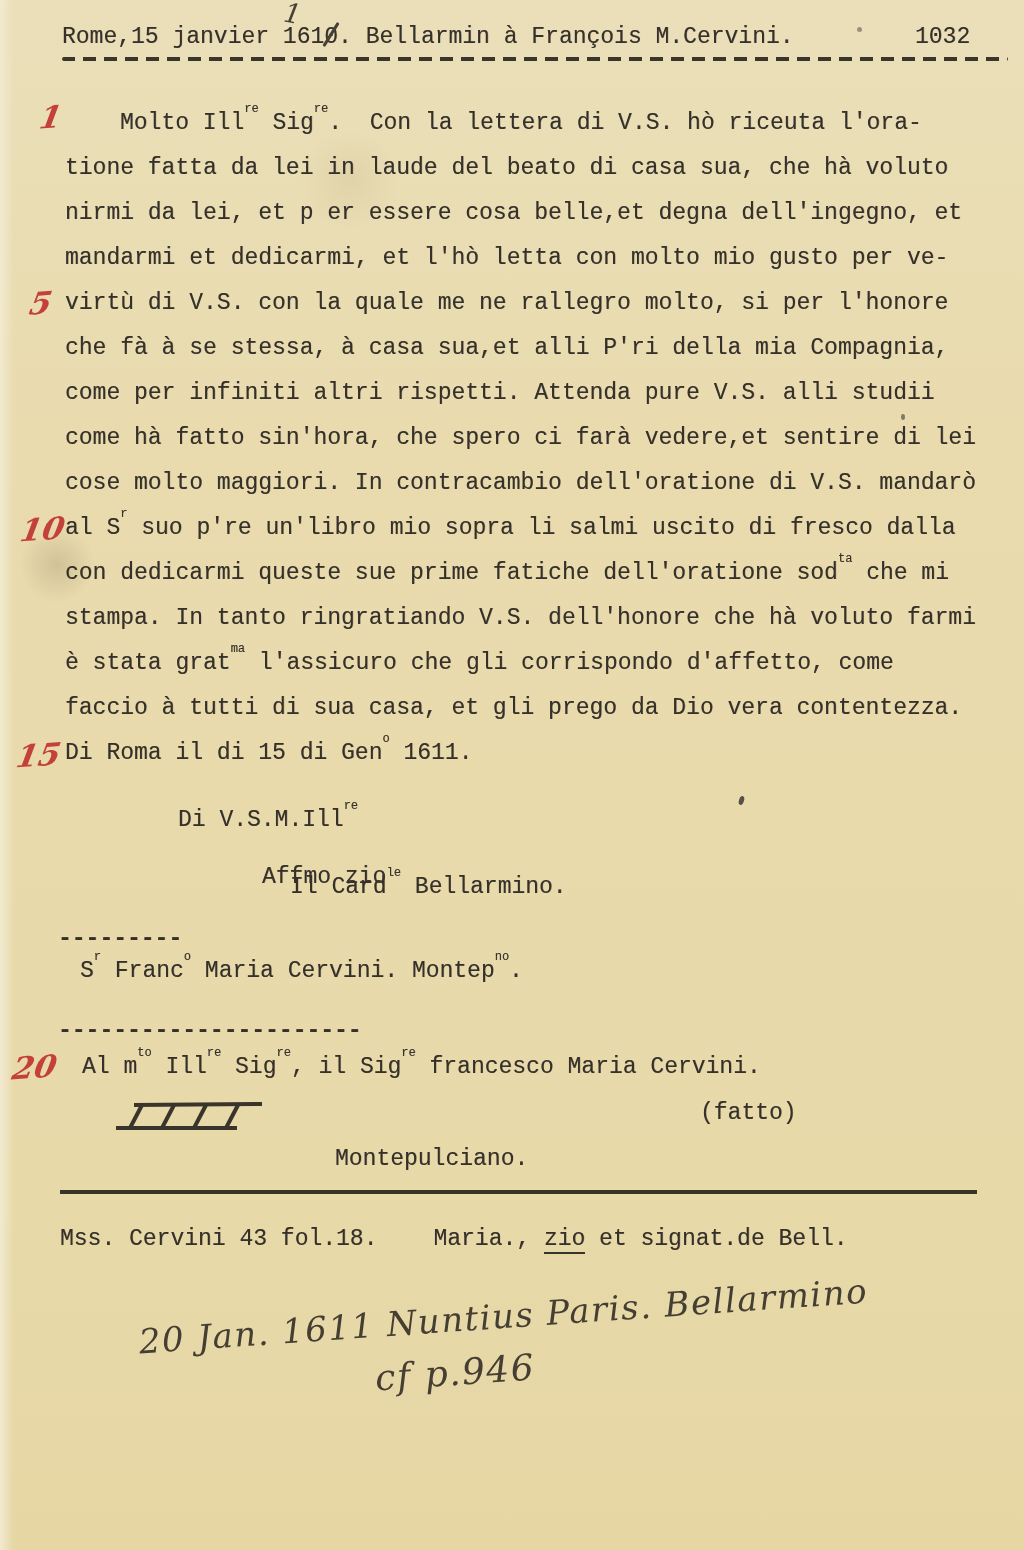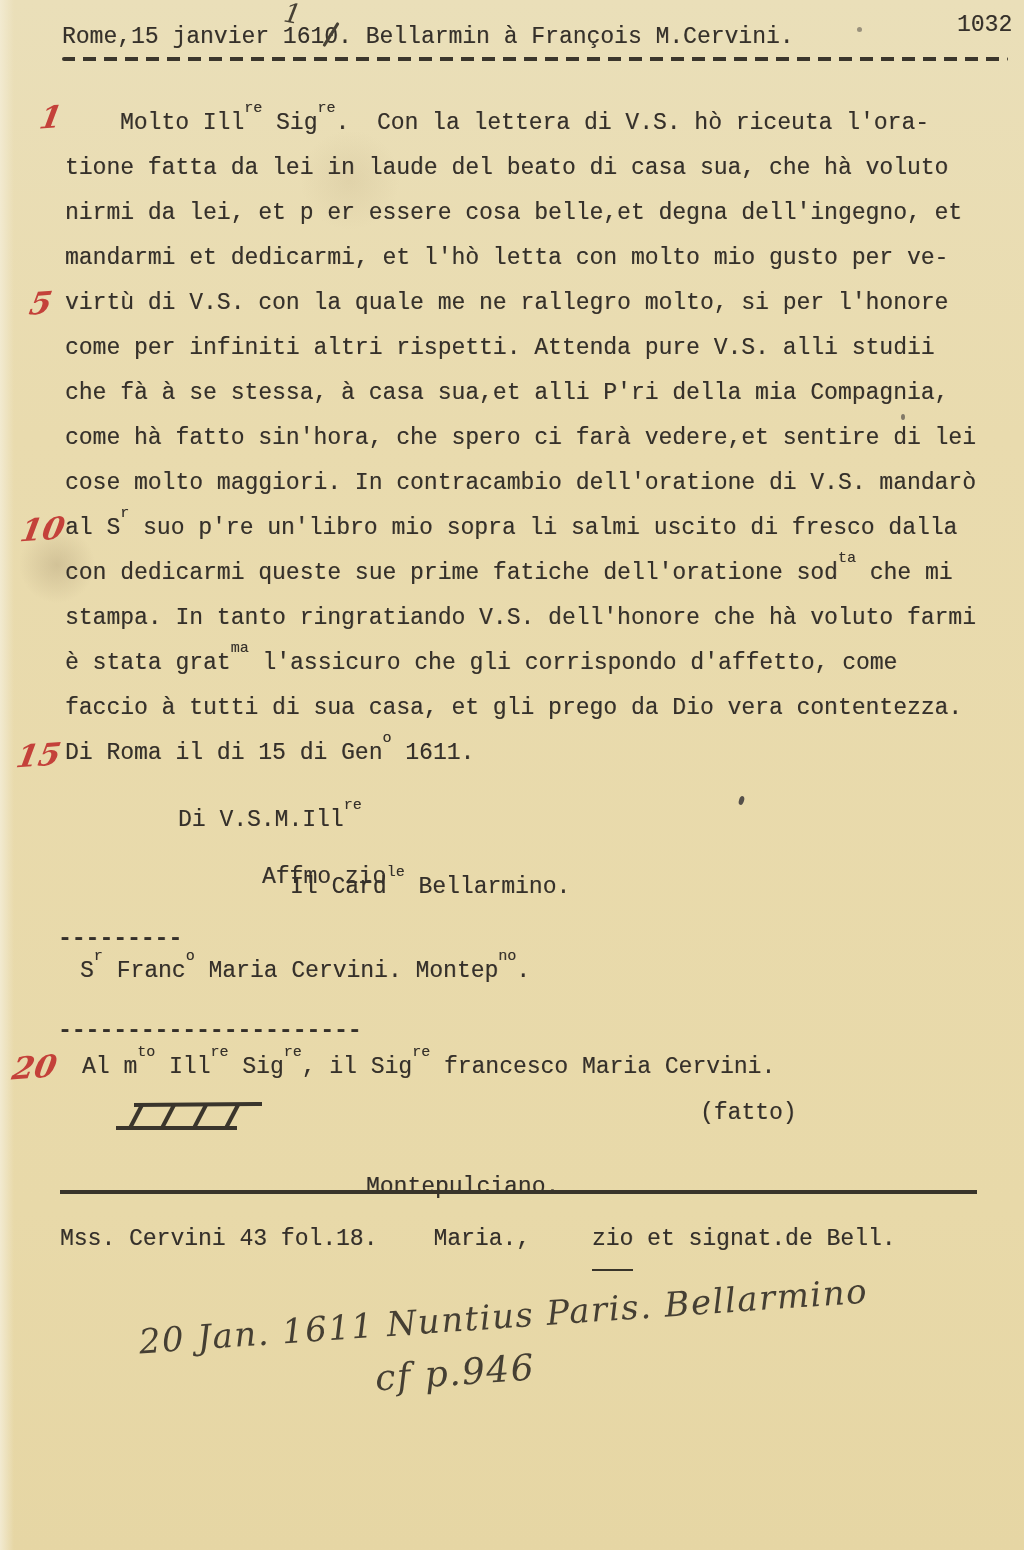--- a/index.html
+++ b/index.html
@@ -7,39 +7,39 @@
     position:relative; width:1024px; height:1550px; overflow:hidden;
     font-family:"Liberation Mono", monospace; color:#35302a;
     background:
       radial-gradient(circle at 57px 565px, rgba(150,130,95,.28), rgba(150,130,95,0) 38px),
       radial-gradient(circle at 350px 180px, rgba(170,150,110,.15), rgba(170,150,110,0) 50px),
       linear-gradient(90deg, #f2ead0 0px, rgba(242,234,208,0) 14px),
       linear-gradient(180deg, #eadfb9 0%, #e9dbae 28%, #e8d9a9 78%, #e6d6a4 100%);
   }
   .t { position:absolute; white-space:pre; font-size:23px; line-height:1.2;
        text-shadow:0.4px 0.4px 0 rgba(53,48,42,0.4); }
-  sup { font-size:15px; line-height:0; position:relative; top:-8px; }
+  sup { font-size:12px; line-height:0; position:relative; top:-8px; }
   .body-lines { position:absolute; left:65px; top:101px; width:940px; }
   .body-lines > div { height:45px; line-height:45px; white-space:pre; font-size:23px;
        text-shadow:0.4px 0.4px 0 rgba(53,48,42,0.4); }
   .body-lines > div.indent { text-indent:55px; }
   .redn { position:absolute; font-family:"DejaVu Serif", serif; font-style:italic; font-weight:bold;
        color:#c4413a; font-size:31px; line-height:1; transform:skewX(-14deg) rotate(-4deg);
        text-shadow:none; }
   .dashed-rule { position:absolute; left:62px; top:57px; width:946px; height:4px;
        background:repeating-linear-gradient(90deg, #3b362c 0 13px, rgba(0,0,0,0) 13px 21px);
        border-radius:2px; }
   .solid-rule { position:absolute; left:60px; top:1190px; width:917px; height:4px; background:#39342a; }
-  .pagenum { left:915px; top:12px;margin-left:42px; }
+  .pagenum { left:915px; top:24px; }
   .struckwrap { position:relative; display:inline-block; }
   .slash { position:absolute; left:-7px; top:9px; width:28px; height:3px; background:#474135;
        transform:rotate(-58deg); border-radius:2px; }
   .correction { position:absolute; left:284px; top:-2px; font-family:"DejaVu Serif", serif;
        font-style:italic; color:#474135; font-size:27px; transform:rotate(10deg); text-shadow:none; }
-  .u { border-bottom:2px solid #39342a; padding-bottom:17px;margin-left:48px; }
+  .u { border-bottom:2px solid #39342a; padding-bottom:0; }
   .gap { display:inline-block; width:56px; }
   .annot { position:absolute; font-family:"DejaVu Serif", serif; font-style:italic; color:#453f33;
        letter-spacing:1.5px; transform:rotate(-4deg); text-shadow:none; }
   .speck { position:absolute; background:#55504a; border-radius:50%; }
   .hatch { position:absolute; left:112px; top:1097px; }
 </style>
 </head>
 <body>
 
 <div class="page">
@@ -54,22 +54,22 @@
   <span class="redn" style="left:21px; top:514px;">10</span>
   <span class="redn" style="left:17px; top:740px;">15</span>
   <span class="redn" style="left:13px; top:1052px;">20</span>
 
   <div class="body-lines">
     <div class="indent">Molto Ill<sup>re</sup> Sig<sup>re</sup>.  Con la lettera di V.S. hò riceuta l'ora-</div>
     <div>tione fatta da lei in laude del beato di casa sua, che hà voluto</div>
     <div>nirmi da lei, et p er essere cosa belle,et degna dell'ingegno, et</div>
     <div>mandarmi et dedicarmi, et l'hò letta con molto mio gusto per ve-</div>
     <div>virtù di V.S. con la quale me ne rallegro molto, si per l'honore</div>
+    <div>che fà à se stessa, à casa sua,et alli P'ri della mia Compagnia,</div>
     <div>come per infiniti altri rispetti. Attenda pure V.S. alli studii</div>
-    <div>che fà à se stessa, à casa sua,et alli P'ri della mia Compagnia,</div>
     <div>come hà fatto sin'hora, che spero ci farà vedere,et sentire di lei</div>
     <div>cose molto maggiori. In contracambio dell'oratione di V.S. mandarò</div>
     <div>al S<sup>r</sup> suo p're un'libro mio sopra li salmi uscito di fresco dalla</div>
     <div>con dedicarmi queste sue prime fatiche dell'oratione sod<sup>ta</sup> che mi</div>
     <div>stampa. In tanto ringratiando V.S. dell'honore che hà voluto farmi</div>
     <div>è stata grat<sup>ma</sup> l'assicuro che gli corrispondo d'affetto, come</div>
     <div>faccio à tutti di sua casa, et gli prego da Dio vera contentezza.</div>
     <div>Di Roma il di 15 di Gen<sup>o</sup> 1611.</div>
   </div>
 
@@ -84,21 +84,21 @@
   <div class="t" style="left:82px; top:1054px;">Al m<sup>to</sup> Ill<sup>re</sup> Sig<sup>re</sup>, il Sig<sup>re</sup> francesco Maria Cervini.</div>
   <svg class="hatch" width="158" height="40" viewBox="0 0 158 40">
     <line x1="22" y1="8" x2="150" y2="7" stroke="#3a352c" stroke-width="4"></line>
     <line x1="4" y1="31" x2="125" y2="31" stroke="#3a352c" stroke-width="4"></line>
     <line x1="30" y1="8" x2="18" y2="31" stroke="#3a352c" stroke-width="4"></line>
     <line x1="62" y1="8" x2="50" y2="31" stroke="#3a352c" stroke-width="4"></line>
     <line x1="94" y1="8" x2="82" y2="31" stroke="#3a352c" stroke-width="4"></line>
     <line x1="126" y1="8" x2="114" y2="31" stroke="#3a352c" stroke-width="4"></line>
   </svg>
   <div class="t" style="left:700px; top:1100px;">(fatto)</div>
-  <div class="t" style="left:366px; top:1146px;margin-top:28px;">Montepulciano.</div>
+  <div class="t" style="left:335px; top:1146px;">Montepulciano.</div>
 
   <div class="solid-rule"></div>
   <div class="t" style="left:60px; top:1226px;"><span>Mss. Cervini 43 fol.18.</span><span class="gap"></span><span>Maria., </span><span class="u">zio</span><span> et signat.de Bell.</span></div>
 
   <div class="annot" style="left:138px; top:1296px; font-size:34px;">20 Jan. 1611 Nuntius Paris. Bellarmino</div>
   <div class="annot" style="left:375px; top:1352px; font-size:36px;">cf p.946</div>
 
   <span class="speck" style="left:739px; top:796px; width:5px; height:9px; transform:rotate(18deg);"></span>
   <span class="speck" style="left:901px; top:414px; width:4px; height:6px; opacity:.7;"></span>
   <span class="speck" style="left:857px; top:27px; width:5px; height:5px; opacity:.55;"></span>

